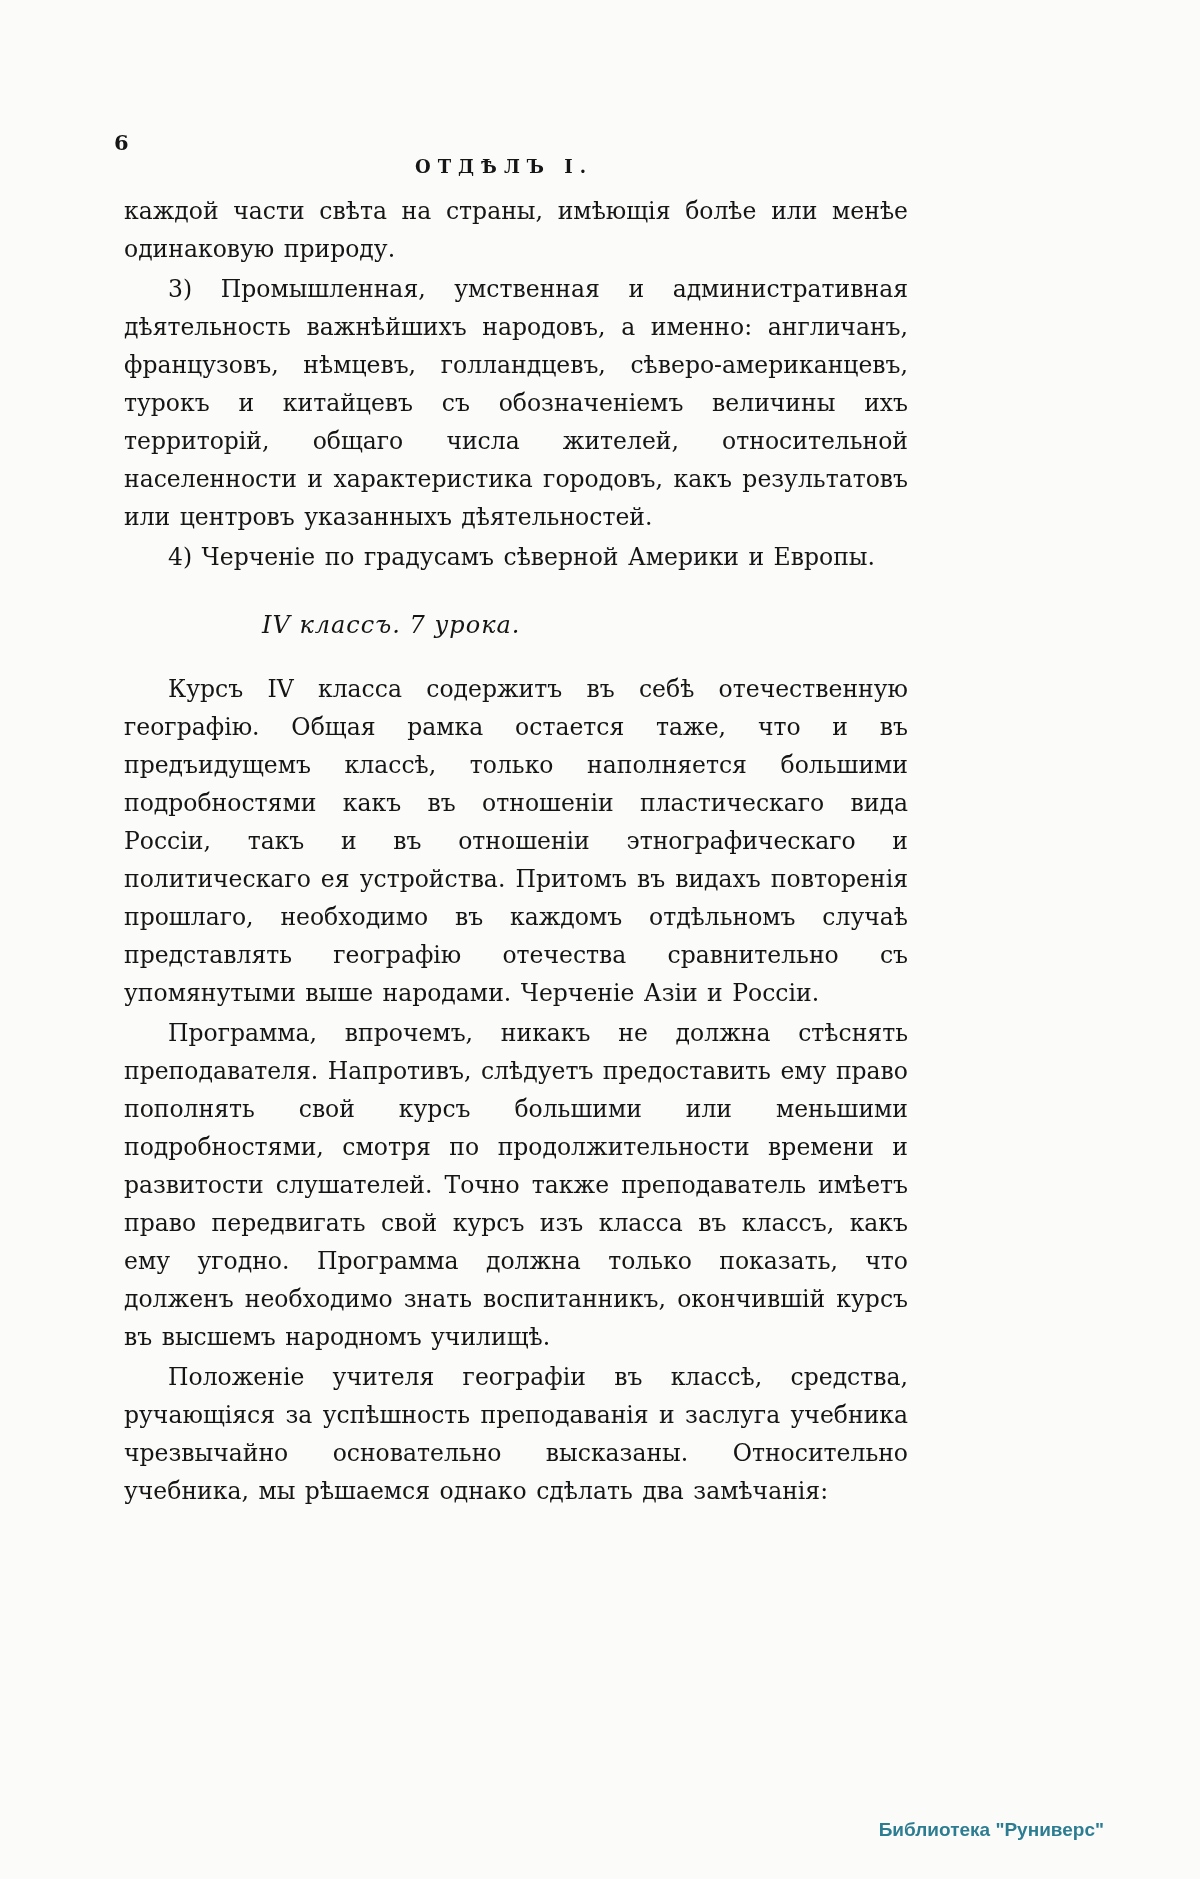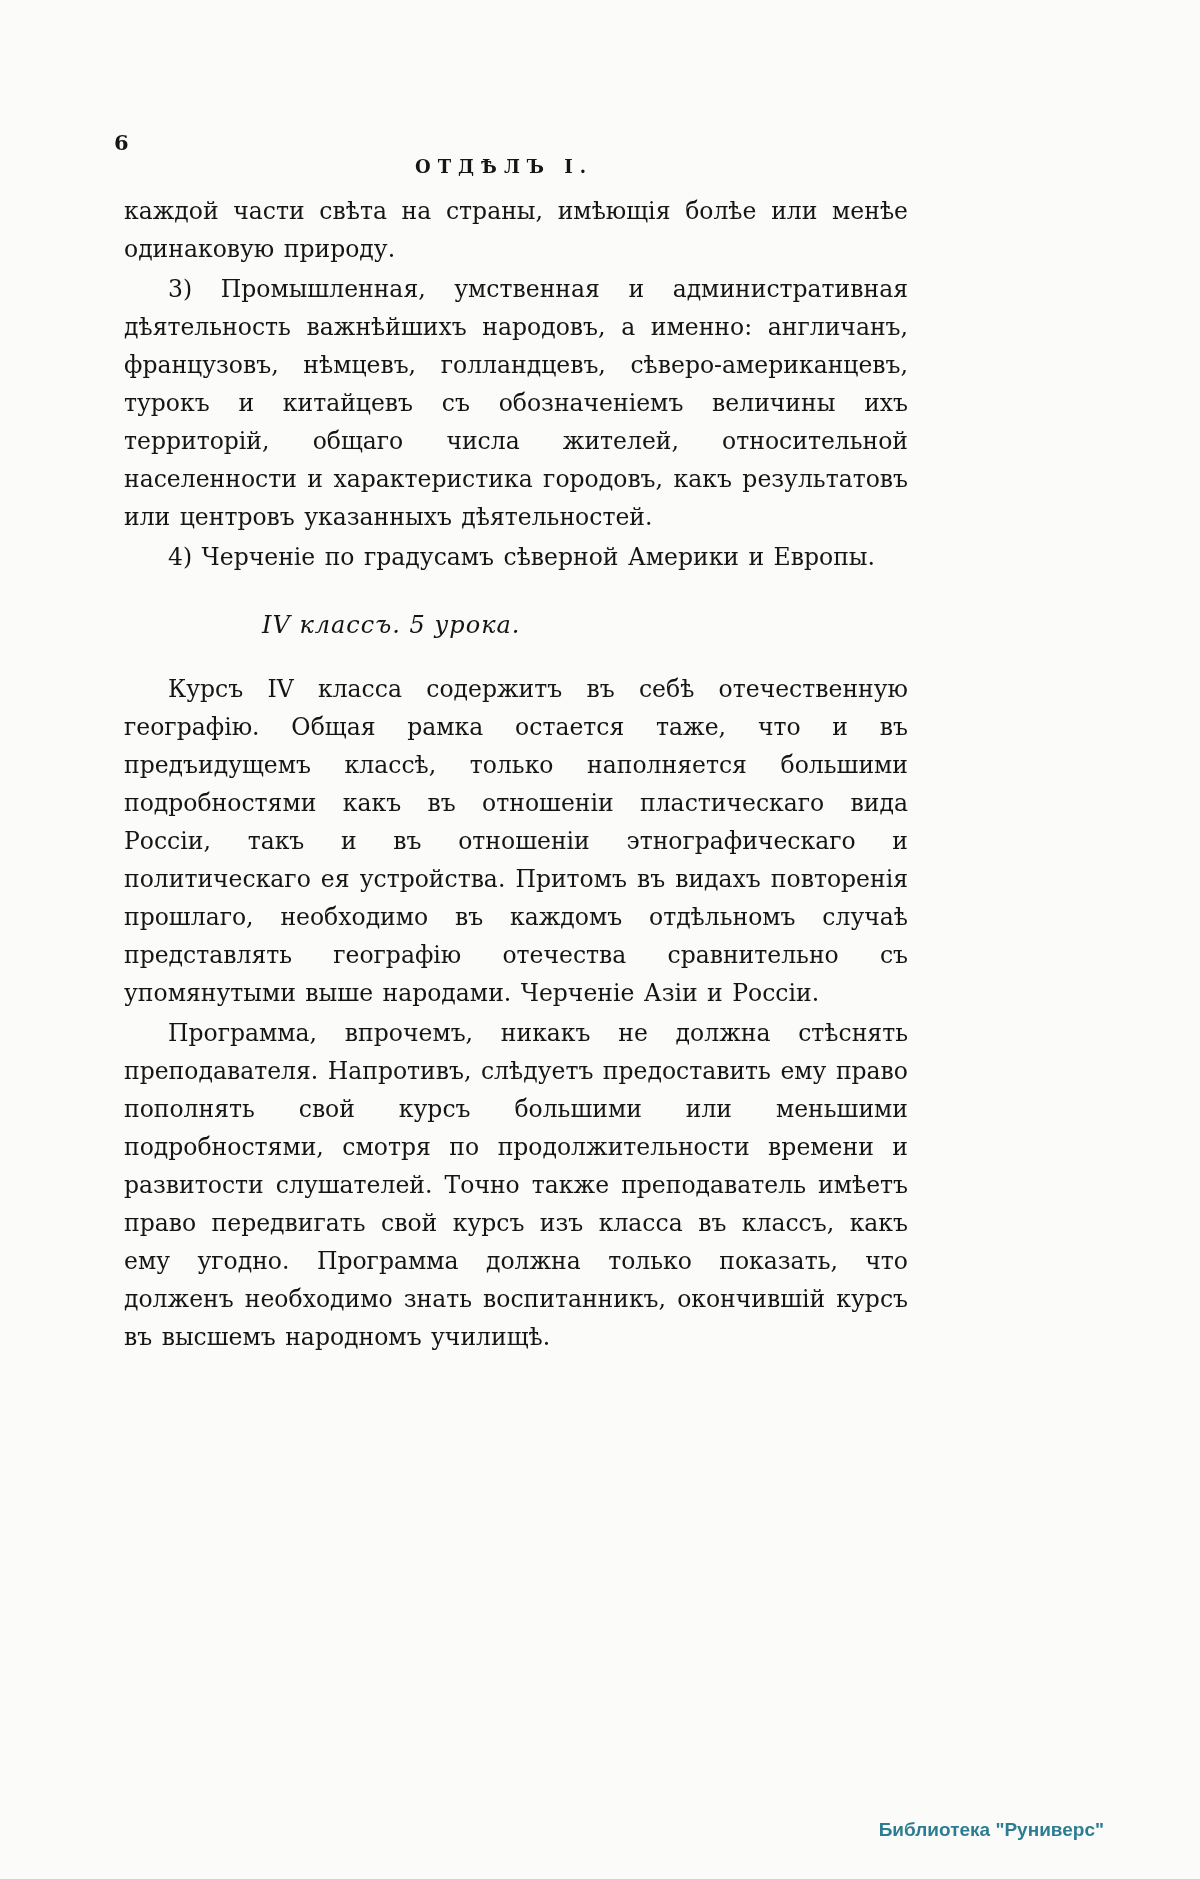--- a/index.html
+++ b/index.html
@@ -90,26 +90,27 @@
 
   <div class="text-column">
 
     <p>каждой части свѣта на страны, имѣющія болѣе или менѣе одинаковую природу.</p>
 
 
     <p class="indent">3) Промышленная, умственная и административная дѣятельность важнѣйшихъ народовъ, а именно: англичанъ, французовъ, нѣмцевъ, голландцевъ, сѣверо-американцевъ, турокъ и китайцевъ съ обозначеніемъ величины ихъ территорій, общаго числа жителей, относительной населенности и характеристика городовъ, какъ результатовъ или центровъ указанныхъ дѣятельностей.</p>
 
     <p class="indent">4) Черченіе по градусамъ сѣверной Америки и Европы.</p>
 
-    <h3 class="lesson-heading">IV классъ. 5 урока.</h3>
+    <h3 class="lesson-heading">IV классъ. 7 урока.</h3>
 
     <p class="indent">Курсъ IV класса содержитъ въ себѣ отечественную географію. Общая рамка остается таже, что и въ предъидущемъ классѣ, только наполняется большими подробностями какъ въ отношеніи пластическаго вида Россіи, такъ и въ отношеніи этнографическаго и политическаго ея устройства. Притомъ въ видахъ повторенія прошлаго, необходимо въ каждомъ отдѣльномъ случаѣ представлять географію отечества сравнительно съ упомянутыми выше народами. Черченіе Азіи и Россіи.</p>
 
     <p class="indent">Программа, впрочемъ, никакъ не должна стѣснять преподавателя. Напротивъ, слѣдуетъ предоставить ему право пополнять свой курсъ большими или меньшими подробностями, смотря по продолжительности времени и развитости слушателей. Точно также преподаватель имѣетъ право передвигать свой курсъ изъ класса въ классъ, какъ ему угодно. Программа должна только показать, что долженъ необходимо знать воспитанникъ, окончившій курсъ въ высшемъ народномъ училищѣ.</p>
 
+    <p class="indent">Положеніе учителя географіи въ классѣ, средства, ручающіяся за успѣшность преподаванія и заслуга учебника чрезвычайно основательно высказаны. Относительно учебника, мы рѣшаемся однако сдѣлать два замѣчанія:</p>
 
   </div>
 
   <div class="page-footer">
     <span>Библиотека "Руниверс"</span>
   </div>
 
 </div>
 
 </body></html>

